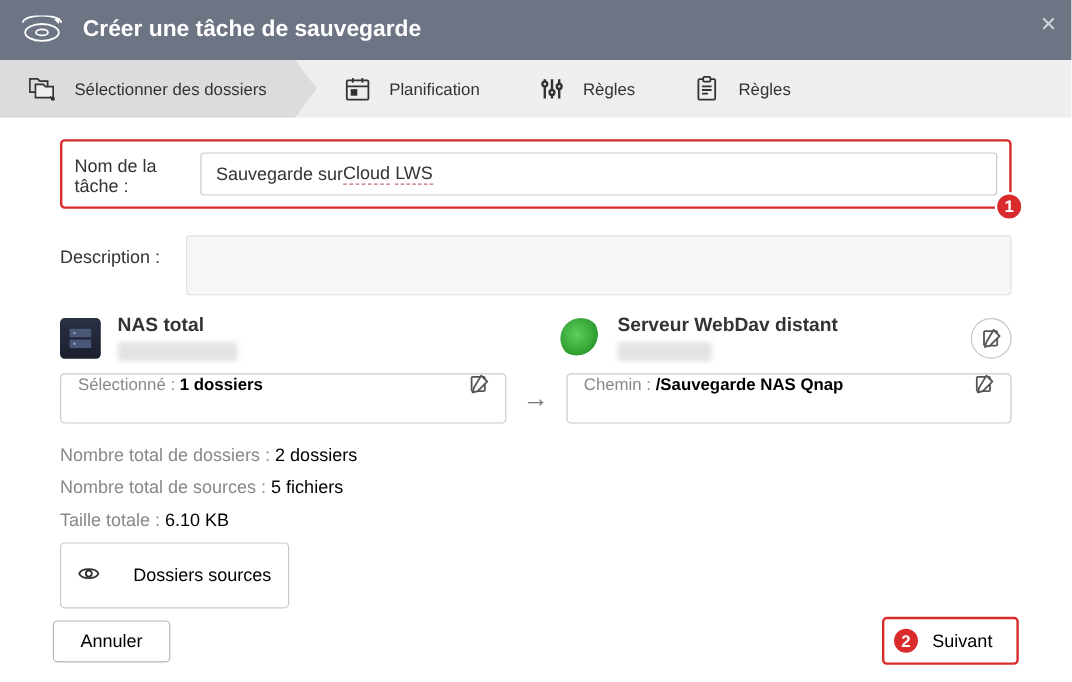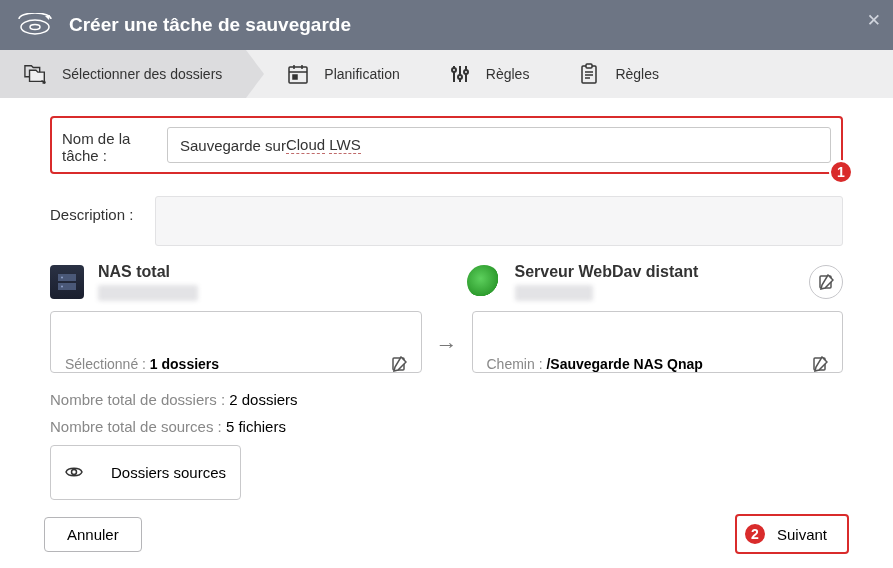--- a/index.html
+++ b/index.html
@@ -35,21 +35,21 @@
 .server-col { flex: 1; display: flex; align-items: center; gap: 14px; }
 .server-gap { width: 40px; }
 .server-icon { width: 34px; height: 34px; border-radius: 4px; }
 .server-info { flex: 1; }
 .server-name { font-weight: bold; font-size: 16px; margin-bottom: 4px; }
 .server-sub { width: 100px; height: 16px; background: #e3e3e6; border-radius: 2px; filter: blur(2px); }
 .server-sub.sm { width: 78px; }
 .edit-circle { width: 34px; height: 34px; border: 1px solid #c6c6ca; border-radius: 50%; display: flex; align-items: center; justify-content: center; cursor: pointer; }
 
 .select-row { display: flex; align-items: center; gap: 14px; margin-bottom: 18px; }
-.select-box { flex: 1; border: 1px solid #c9c9cb; border-radius: 4px; height: 62px; display: flex; align-items: flex-end; padding: 0 14px; justify-content: space-between; }
+.select-box { flex: 1; border: 1px solid #c9c9cb; border-radius: 4px; height: 42px; display: flex; align-items: flex-start; padding: 0 14px; justify-content: space-between; }
 .select-text { color: #888; }
 .select-text b { color: #000; font-weight: bold; }
 .arrow-mid { font-size: 22px; color: #777; }
 .edit-sm { cursor: pointer; display: flex; align-items: center; }
 
 .stat { margin-bottom: 10px; color: #888; font-size: 15px; }
 .stat b { color: #000; font-weight: normal; }
 
 .srcbtn { border: 1px solid #c9c9cb; background: #fff; border-radius: 4px; padding: 18px 14px; display: inline-flex; align-items: flex-end; gap: 28px; cursor: pointer; font-size: 15px; }
 
@@ -192,20 +192,21 @@
         <svg width="16" height="16" viewBox="0 0 16 16" stroke="#555" fill="none" stroke-width="1.5">
             <rect x="2" y="2" width="11" height="12" rx="1"></rect>
             <path d="M10 1 l5 5 l-8 8 l-4 1 l1 -4 z" fill="#fff"></path>
           </svg>
       </span>
     </div>
   </div>
 
   <div class="stat"><span>Nombre total de dossiers : </span><b>2 dossiers</b></div>
   <div class="stat"><span>Nombre total de sources : </span><b>5 fichiers</b></div>
+  <div class="stat"><span>Taille totale : </span><b>6.10 KB</b></div>
 
   <button class="srcbtn">
     <span>
       <svg width="18" height="12" viewBox="0 0 18 12" stroke="#333" fill="none" stroke-width="1.5">
           <path d="M1 6 C3 1 15 1 17 6 C15 11 3 11 1 6 z"></path>
           <circle cx="9" cy="6" r="2.5"></circle>
         </svg>
     </span>
     <span>Dossiers sources</span>
   </button>

